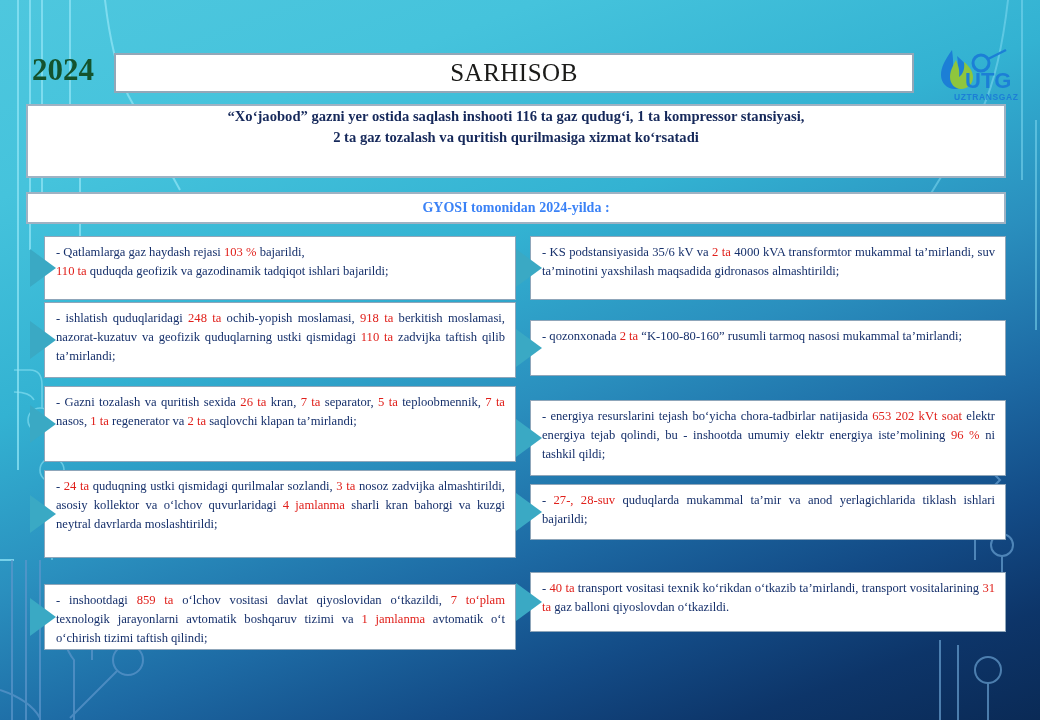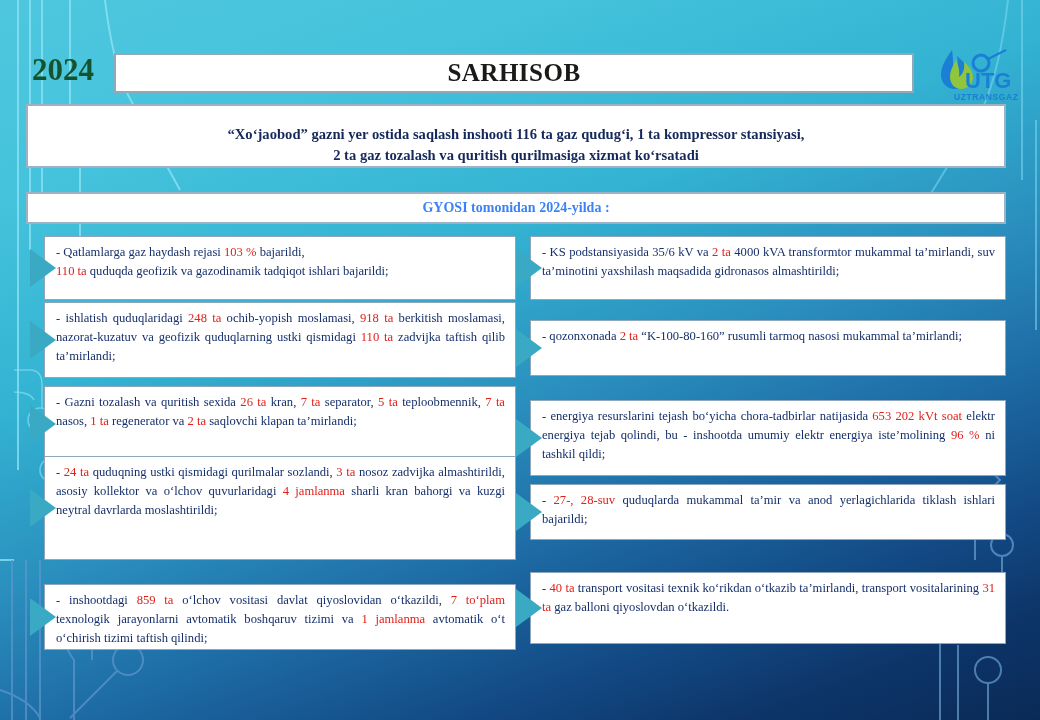--- a/index.html
+++ b/index.html
@@ -34,37 +34,37 @@
     letter-spacing:0px; z-index:6;
     font-family:"Liberation Serif", serif;
   }
   .title-bar {
     position:absolute; left:114px; top:53px; width:800px; height:40px;
     background:#ffffff; border:2px solid #93a7b8;
     display:flex; align-items:center; justify-content:center;
     z-index:6;
   }
   .title-bar .t {
-    font-size:25px; font-weight:bold; color:#1a1a18;
+    font-size:25px; font-weight:normal; color:#1a1a18;
     letter-spacing:0.5px;
   }
 
   
   .logo { position:absolute; right:12px; top:44px; width:96px; height:62px; z-index:7; }
 
   
   .panel {
     position:absolute; background:#ffffff;
     border:2px solid #9fb2c3;
     z-index:5;
   }
 
   .subtitle {
-    left:26px; top:104px; width:980px; height:64px;
-    display:flex; align-items:flex-end; justify-content:center;
+    left:26px; top:104px; width:980px; height:74px;
+    display:flex; align-items:flex-start; justify-content:center;
   }
   .subtitle .txt {
     font-size:14.6px; font-weight:bold; color:#15285a;
     line-height:1.45; text-align:center; width:100%;
   }
 
   .gyosi {
     left:26px; top:192px; width:980px; height:32px;
     display:flex; align-items:center; justify-content:center;
   }
@@ -99,28 +99,28 @@
   .r { color:#e0201b; }
 
   
   .col-l { left:30px; width:486px; }
   
   .col-r { left:516px; width:490px; }
 
   .b1 { top:236px;  height:64px;  }
   .b2 { top:302px;  height:76px;  }
   .b3 { top:386px;  height:76px;  }
-  .b4 { top:456px;  height:104px;  }
+  .b4 { top:470px;  height:88px;  }
   .b5 { top:572px;  height:66px;margin-top:12px;  }
 
   .r1 { top:236px;  height:64px;  }
   .r2 { top:320px;  height:56px;  }
   .r3 { top:400px;  height:76px;  }
   .r4 { top:484px;  height:56px;  }
-  .r5 { top:572px;  height:72px;  }
+  .r5 { top:572px;  height:60px;  }
 </style>
 </head>
 <body>
 
 <div id="bg"></div>
 <svg id="bg-circuit" viewBox="0 0 1040 720" preserveAspectRatio="none">
   <g stroke="#8fe4f5" stroke-width="2" fill="none" opacity="0.75">
     <path d="M18 0 L18 300 L18 470"></path>
     <path d="M30 0 L30 250"></path>
     <path d="M42 0 L42 200 L42 210"></path>

